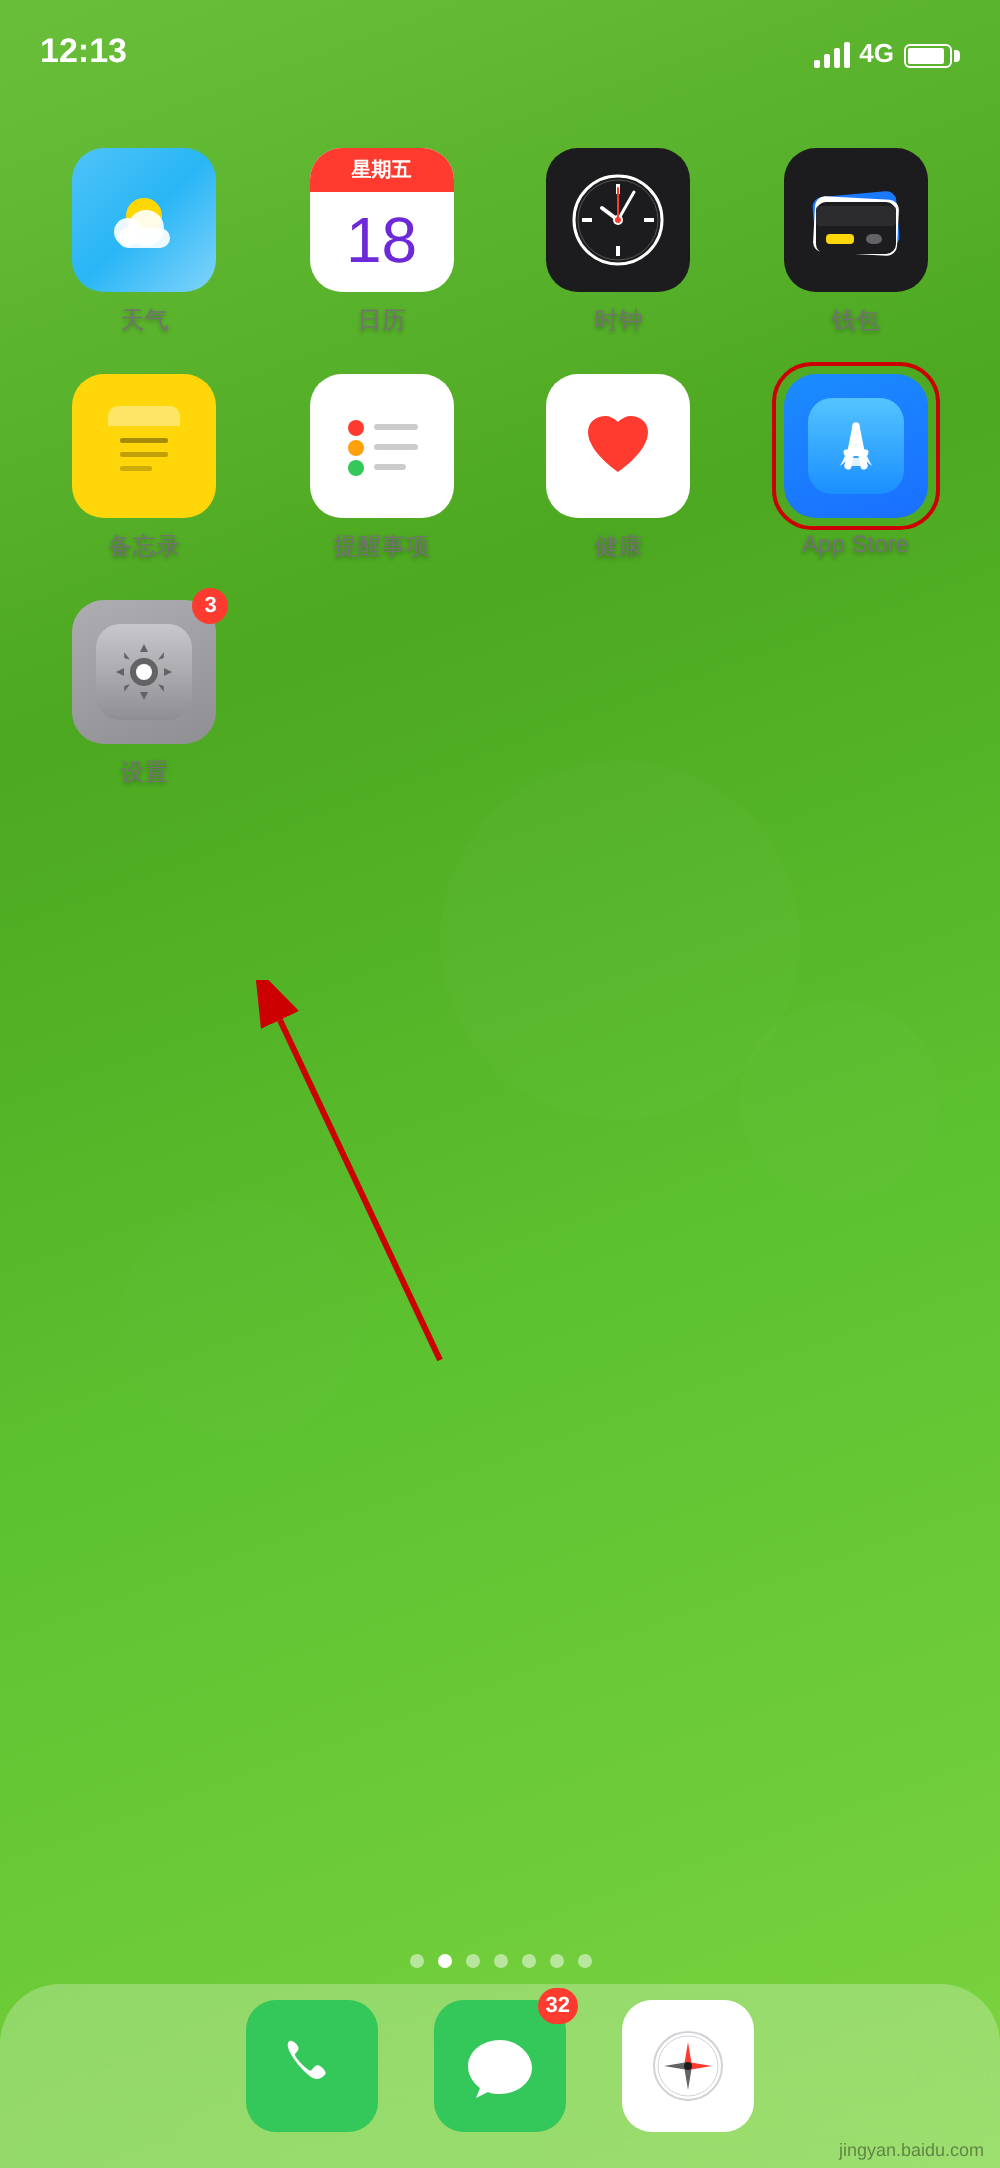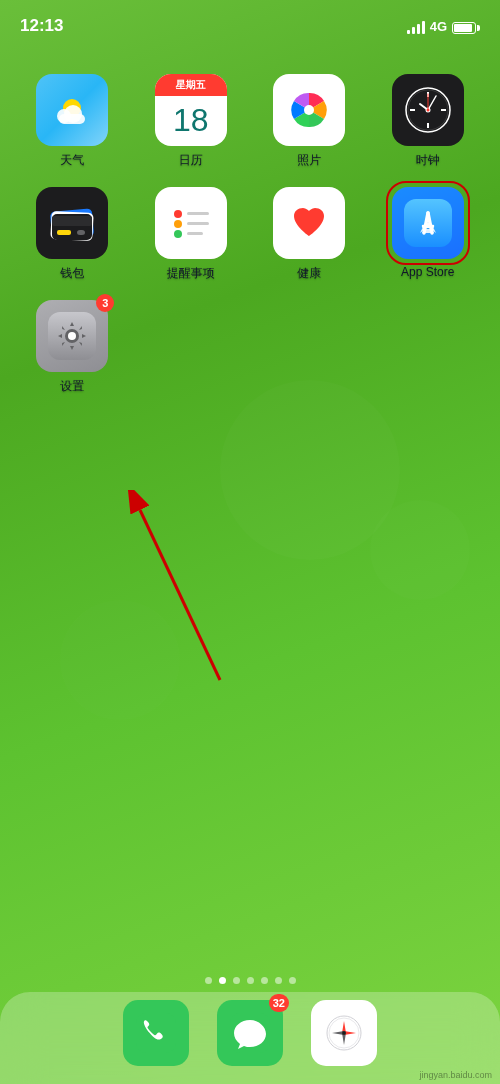--- a/index.html
+++ b/index.html
@@ -103,21 +103,21 @@
       height: 72px;
       border-radius: 16px;
       display: flex;
       align-items: center;
       justify-content: center;
       position: relative;
       overflow: visible;
     }
     .app-label {
       font-size: 12px;
-      color: #0f172a;
+      color: #737373;
       text-align: center;
       text-shadow: 0 1px 2px rgba(0,0,0,0.3);
       font-weight: 400;
     }
 
     
     .badge {
       position: absolute;
       top: -6px;
       right: -6px;
@@ -218,21 +218,21 @@
       display: flex;
       align-items: center;
       justify-content: center;
       font-size: 10px;
       color: #fff;
       font-weight: 600;
     }
     .calendar-date {
       font-size: 32px;
       font-weight: 300;
-      color: #0f766e;
+      color: #6d28d9;
       line-height: 1.1;
     }
     .photos-icon {
       background: #fff;
     }
     .clock-icon {
       background: #1c1c1e;
     }
     .wallet-icon {
       background: #1c1c1e;
@@ -322,35 +322,20 @@
   <div class="app-item">
     <div class="app-icon calendar-icon" style="background:#fff; flex-direction:column; justify-content:flex-end; align-items:stretch; overflow:hidden;">
       <div class="calendar-header">星期五</div>
       <div style="display:flex;align-items:center;justify-content:center;flex:1;">
         <span class="calendar-date">18</span>
       </div>
     </div>
     <span class="app-label">日历</span>
   </div>
 
-  <div class="app-item">
-    <div class="app-icon photos-icon">
-
-      <svg width="50" height="50" viewBox="0 0 50 50">
-        <path d="M25 25 L25 8 A17 17 0 0 1 40 16 Z" fill="#ff2d55"></path>
-        <path d="M25 25 L40 16 A17 17 0 0 1 40 34 Z" fill="#ff9f0a"></path>
-        <path d="M25 25 L40 34 A17 17 0 0 1 25 42 Z" fill="#34c759"></path>
-        <path d="M25 25 L25 42 A17 17 0 0 1 10 34 Z" fill="#30d158"></path>
-        <path d="M25 25 L10 34 A17 17 0 0 1 10 16 Z" fill="#007aff"></path>
-        <path d="M25 25 L10 16 A17 17 0 0 1 25 8 Z" fill="#bf5af2"></path>
-        <circle cx="25" cy="25" r="5" fill="white"></circle>
-      </svg>
-    </div>
-    <span class="app-label">照片</span>
-  </div>
 
   <div class="app-item">
     <div class="app-icon clock-icon">
       <svg width="52" height="52" viewBox="0 0 52 52">
         <circle cx="26" cy="26" r="22" fill="#1c1c1e" stroke="#fff" stroke-width="1.5"></circle>
         <circle cx="26" cy="26" r="20" fill="none" stroke="#555" stroke-width="0.5"></circle>
 
         <line x1="26" y1="8" x2="26" y2="13" stroke="white" stroke-width="2"></line>
         <line x1="44" y1="26" x2="39" y2="26" stroke="white" stroke-width="2"></line>
         <line x1="26" y1="44" x2="26" y2="39" stroke="white" stroke-width="2"></line>
@@ -376,20 +361,33 @@
         <rect x="2" y="10" width="42" height="28" rx="5" fill="#fff" transform="rotate(3 23 24)"></rect>
         <rect x="3" y="12" width="40" height="26" rx="5" fill="#1c1c1e"></rect>
         <rect x="3" y="14" width="40" height="10" rx="2" fill="#2c2c2e"></rect>
         <rect x="8" y="28" width="14" height="5" rx="2" fill="#ffd60a"></rect>
         <rect x="28" y="28" width="8" height="5" rx="3" fill="#636366"></rect>
       </svg>
     </div>
     <span class="app-label">钱包</span>
   </div>
 
+  <div class="app-item">
+    <div class="app-icon notes-icon">
+      <svg width="48" height="48" viewBox="0 0 48 48">
+        <rect x="6" y="4" width="36" height="40" rx="5" fill="#ffd60a"></rect>
+        <rect x="6" y="4" width="36" height="10" rx="5" fill="#ffe566"></rect>
+        <rect x="6" y="10" width="36" height="4" fill="#ffe566"></rect>
+        <rect x="12" y="20" width="24" height="2.5" rx="1" fill="rgba(0,0,0,0.35)"></rect>
+        <rect x="12" y="27" width="24" height="2.5" rx="1" fill="rgba(0,0,0,0.25)"></rect>
+        <rect x="12" y="34" width="16" height="2.5" rx="1" fill="rgba(0,0,0,0.2)"></rect>
+      </svg>
+    </div>
+    <span class="app-label">备忘录</span>
+  </div>
 
   <div class="app-item">
     <div class="app-icon reminders-icon">
       <svg width="50" height="50" viewBox="0 0 50 50">
         <rect x="0" y="0" width="50" height="50" rx="12" fill="white"></rect>
         <circle cx="12" cy="16" r="4" fill="#ff3b30"></circle>
         <rect x="21" y="14" width="22" height="3" rx="1.5" fill="#ccc"></rect>
         <circle cx="12" cy="26" r="4" fill="#ff9f0a"></circle>
         <rect x="21" y="24" width="22" height="3" rx="1.5" fill="#ccc"></rect>
         <circle cx="12" cy="36" r="4" fill="#34c759"></circle>

